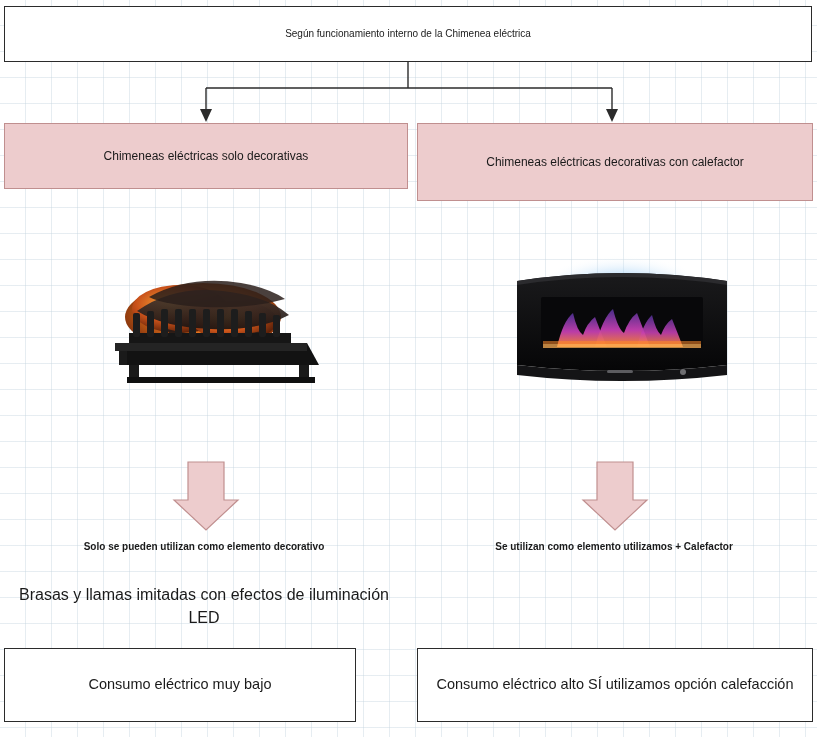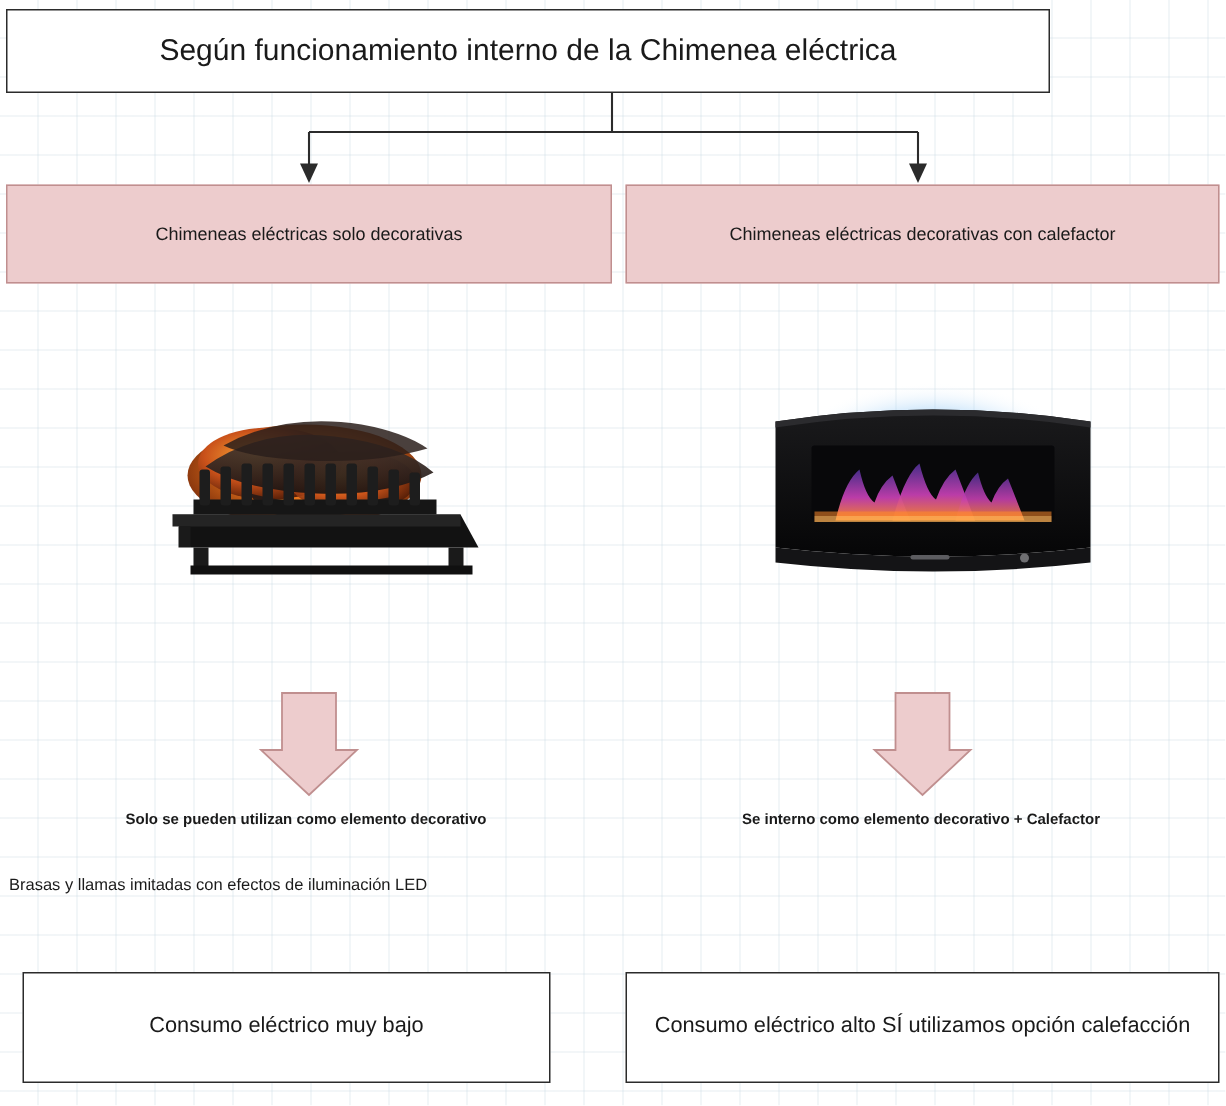--- a/index.html
+++ b/index.html
@@ -30,52 +30,52 @@
     display: flex;
     align-items: center;
     justify-content: center;
     text-align: center;
     line-height: 1.35;
   }
 
   .title-box {
     left: 4px;
     top: 6px;
-    width: 696px;
+    width: 808px;
     height: 56px;
     border: 1px solid #2b2b2b;
     background: #ffffff;
-    font-size: 20px;
+    font-size: 10px;
   }
 
   .pink-box {
     border: 1px solid #c08f8f;
     background: #edcccd;
     font-size: 12px;
   }
   .pink-left {
     left: 4px;
     top: 123px;
     width: 404px;
     height: 66px;
   }
   .pink-right {
     left: 417px;
     top: 123px;
     width: 396px;
-    height: 66px;
+    height: 78px;
   }
 
   .white-box {
     border: 1px solid #2b2b2b;
     background: #ffffff;
     font-size: 14.5px;
   }
   .white-left {
-    left: 15px;
+    left: 4px;
     top: 648px;
     width: 352px;
     height: 74px;
   }
   .white-right {
     left: 417px;
     top: 648px;
     width: 396px;
     height: 74px;
     justify-content: center;
@@ -86,21 +86,22 @@
     font-weight: bold;
     font-size: 10px;
     text-align: center;
     width: 400px;
   }
   .headline-left { left: 4px; top: 541px; }
   .headline-right { left: 414px; top: 541px; }
 
   .subtext {
     position: absolute;
-    font-size: 11px;
+    font-size: 16px;
+    text-align: center;
     width: 396px;
     line-height: 1.45;
   }
   .sub-left { left: 6px; top: 583px; }
   .sub-right { left: 416px; top: 583px; }
 
   svg.connectors {
     position: absolute;
     left: 0;
     top: 0;
@@ -245,21 +246,21 @@
   <svg class="connectors" viewBox="0 0 817 737">
     <g fill="#edcccd" stroke="#c08f8f" stroke-width="1.2">
       <polygon points="188,462 224,462 224,500 238,500 206,530 174,500 188,500"></polygon>
       <polygon points="597,462 633,462 633,500 647,500 615,530 583,500 597,500"></polygon>
     </g>
   </svg>
 
   <div class="headline headline-left">Solo se pueden utilizan como elemento decorativo</div>
   <div class="subtext sub-left">Brasas y llamas imitadas con efectos de iluminación LED</div>
 
-  <div class="headline headline-right">Se interno como elemento decorativo + Calefactor</div>
+  <div class="headline headline-right">Se utilizan como elemento utilizamos + Calefactor</div>
 
   <div class="box white-box white-left">
     <span>Consumo eléctrico muy bajo</span>
   </div>
   <div class="box white-box white-right">
     <span>Consumo eléctrico alto SÍ utilizamos opción calefacción</span>
   </div>
 
 </div>
 

